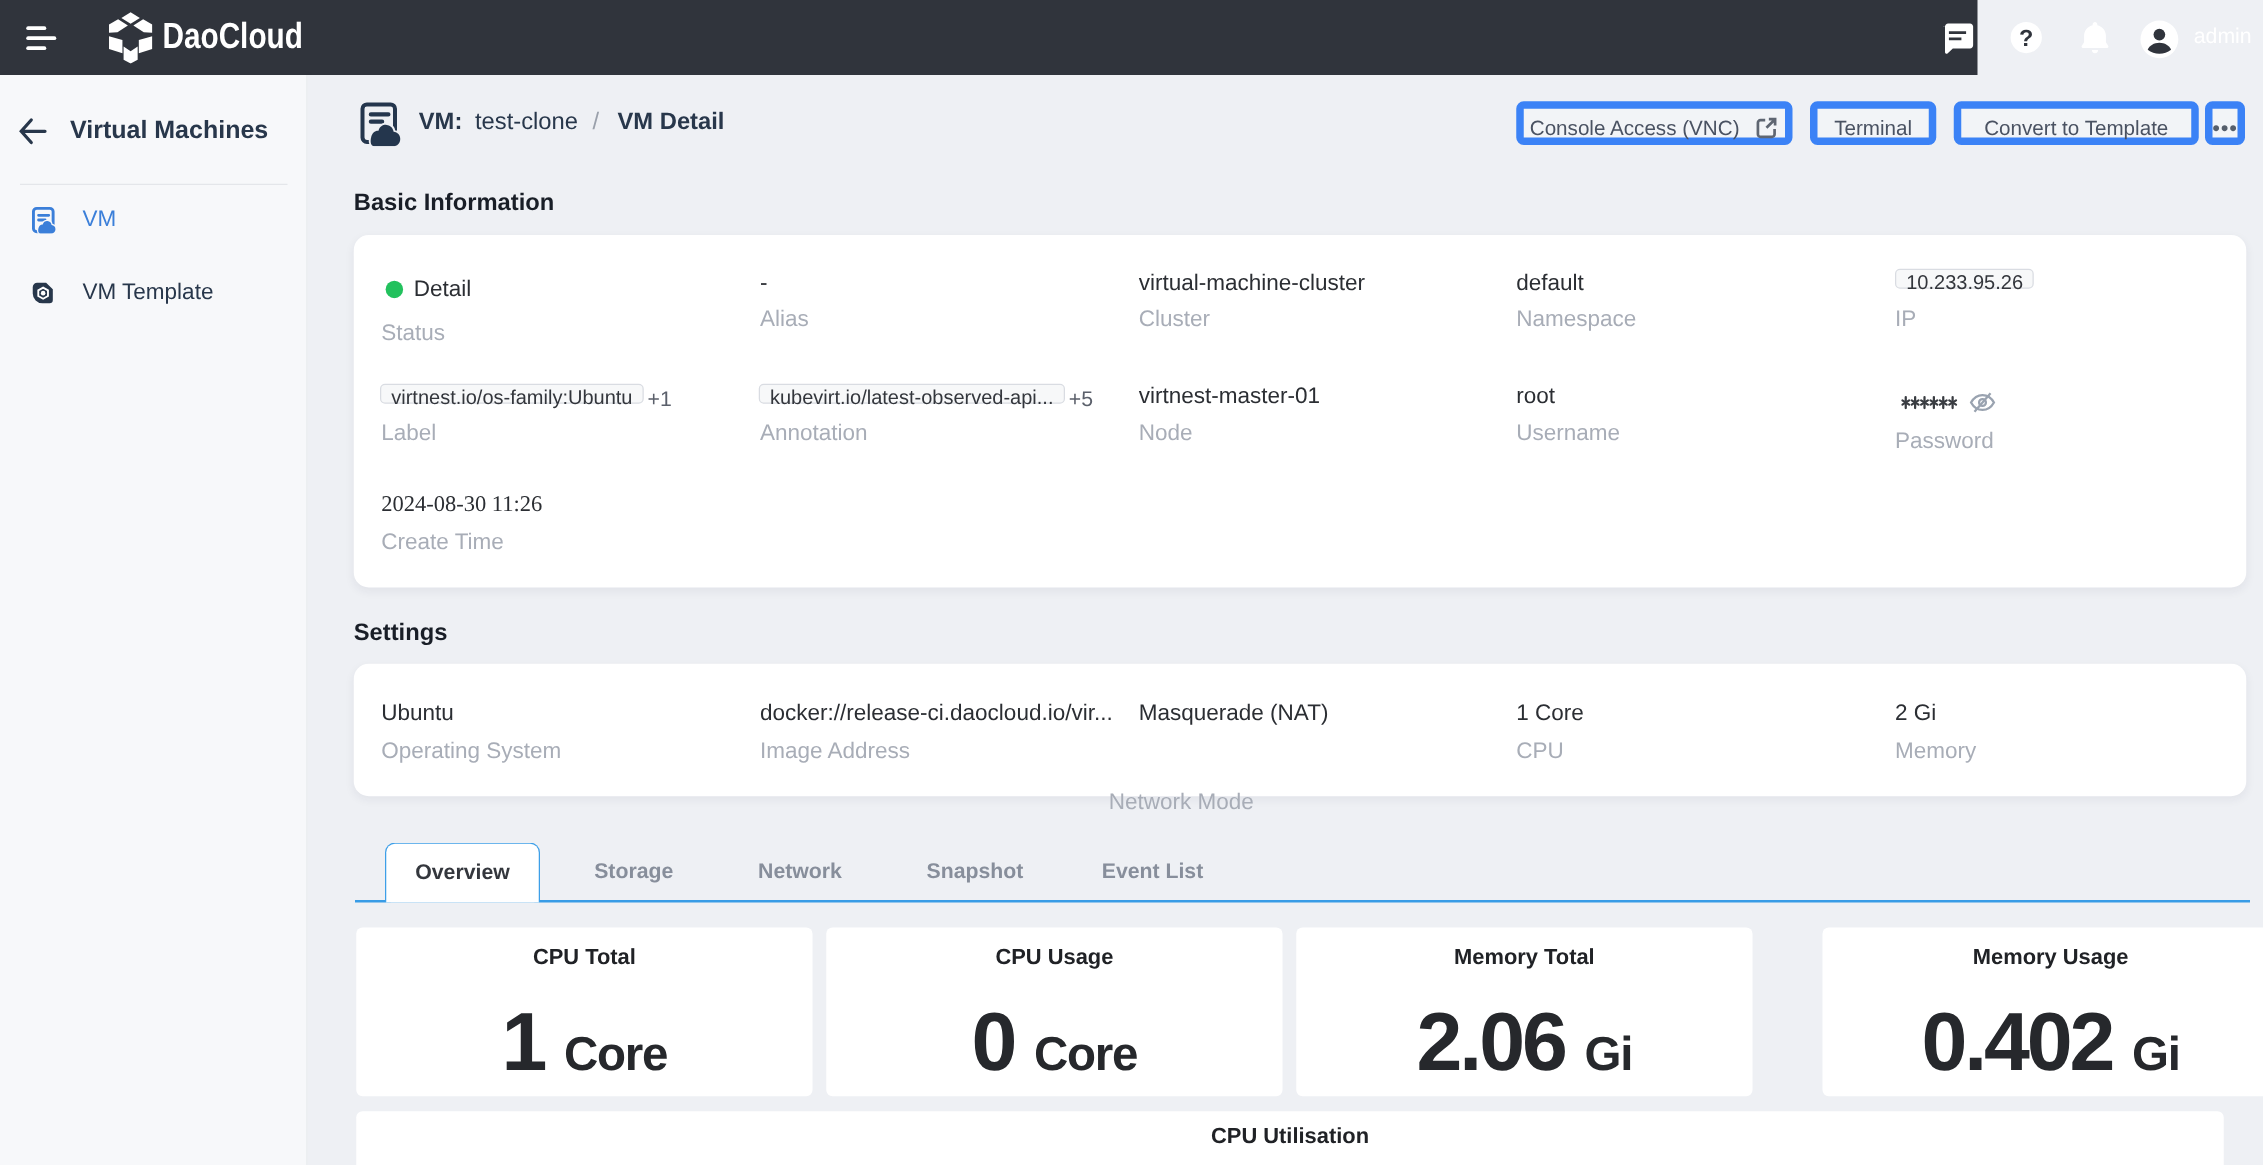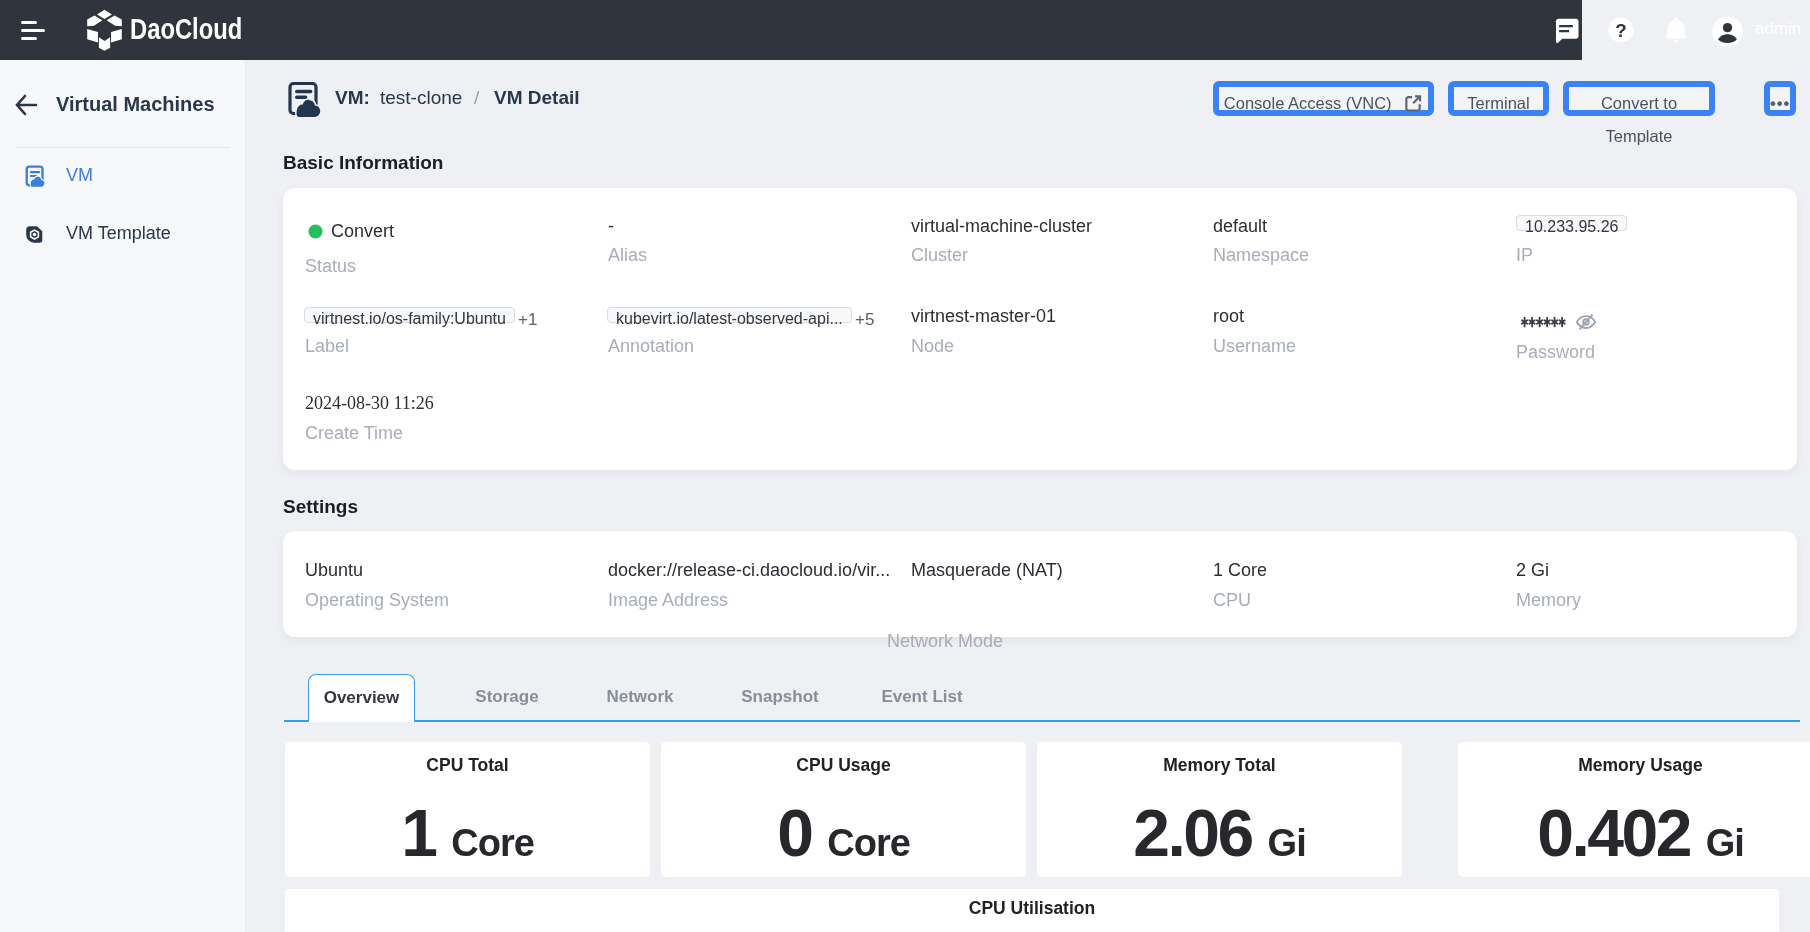--- a/index.html
+++ b/index.html
@@ -34,21 +34,21 @@
   
   .sec-title { position:absolute; left:37px; font-size:19px; font-weight:bold; color:#191e27; }
   
   .card { position:absolute; left:37px; width:1514px; background:#fff; border-radius:12px; box-shadow:0 3px 8px rgba(30,40,60,0.06); }
   .cell { position:absolute; }
   .val { position:absolute; font-size:18px; color:#2b2e33; white-space:nowrap; }
   .lab { position:absolute; font-size:18px; color:#a8adb7; white-space:nowrap; }
   .tag { position:absolute; height:16px; line-height:22px; background:#f7f8f9; border:1px solid #d9dce2; border-radius:4px; font-size:16px; color:#33363c; padding:0 8px; white-space:nowrap; }
   .plus { position:absolute; font-size:17px; color:#5b606b; }
   #tabline { position:absolute; left:38px; top:660px; width:1516px; height:2px; background:#389ce6; }
-  #tab-active { position:absolute; left:62px; top:614px; width:107px; height:48px; background:#fff; border:1px solid #3d9fe8; border-bottom:none; border-radius:8px 8px 0 0; z-index:2; color:#34373d; font-size:17px; font-weight:bold; text-align:center; line-height:46px; }
+  #tab-active { position:absolute; left:62px; top:614px; width:124px; height:48px; background:#fff; border:1px solid #3d9fe8; border-bottom:none; border-radius:8px 8px 0 0; z-index:2; color:#34373d; font-size:17px; font-weight:bold; text-align:center; line-height:46px; }
   .tab { position:absolute; top:614px; height:48px; line-height:46px; color:#878e9b; font-size:17px; font-weight:bold; text-align:center; width:120px; }
 
   
   .mcard { position:absolute; top:682px; width:365px; height:135px; background:#fff; border-radius:5px; }
   .mtitle { position:absolute; width:100%; top:13px; text-align:center; font-size:17.5px; font-weight:bold; color:#202226; }
   .mnum { position:absolute; width:100%; top:58px; text-align:center; font-weight:bold; color:#26282c; font-size:66px; letter-spacing:-2.5px; line-height:1;}
   .mnum span { font-size:38px; letter-spacing:-1px; }
 
   
   #cpu-panel { position:absolute; left:39px; top:829px; width:1494px; height:103px; background:#fff; border-radius:5px; }
@@ -128,31 +128,31 @@
   <div class="crumb" style="left:228px; color:#9aa0ab;">/</div>
   <div class="crumb" style="left:248px; font-weight:bold;">VM Detail</div>
 
   <div class="btn" style="left:967px; width:221px;">Console Access (VNC)
     <svg width="20" height="20" viewBox="0 0 24 24" style="vertical-align:-4px; margin-left:7px;">
         <path d="M20 13.5v5a2.5 2.5 0 0 1-2.5 2.5h-11A2.5 2.5 0 0 1 4 18.5v-11A2.5 2.5 0 0 1 6.5 5H11" fill="none" stroke="#5f6672" stroke-width="2.6"></path>
         <path d="M14.5 4h6v6M20 4.5 12.2 12.3" fill="none" stroke="#5f6672" stroke-width="2.6"></path>
       </svg>
   </div>
   <div class="btn" style="left:1202px; width:101px;">Terminal</div>
-  <div class="btn" style="left:1317px; width:152px;">Convert to Template</div>
+  <div class="btn" style="left:1317px; width:196px;">Convert to Template</div>
   <div class="btn" style="left:1518px; width:32px; letter-spacing:1px; font-weight:bold; color:#555e6b;">•••</div>
 
   <div class="sec-title" style="top:92px;">Basic Information</div>
   <div class="card" style="top:128px; height:282px;">
 
     <div class="cell" style="left:22px; top:0;">
       <svg class="abs" style="left:3px; top:36px;" width="15" height="15">
           <circle cx="7.5" cy="7.5" r="7" fill="#22c15d"></circle>
         </svg>
-      <div class="val" style="left:26px; top:33px;">Convert</div>
+      <div class="val" style="left:26px; top:33px;">Detail</div>
       <div class="lab" style="left:0; top:68px;">Status</div>
     </div>
     <div class="cell" style="left:325px; top:0;">
       <div class="val" style="left:0; top:28px;">-</div>
       <div class="lab" style="left:0; top:57px;">Alias</div>
     </div>
     <div class="cell" style="left:628px; top:0;">
       <div class="val" style="left:0; top:28px;">virtual-machine-cluster</div>
       <div class="lab" style="left:0; top:57px;">Cluster</div>
     </div>

